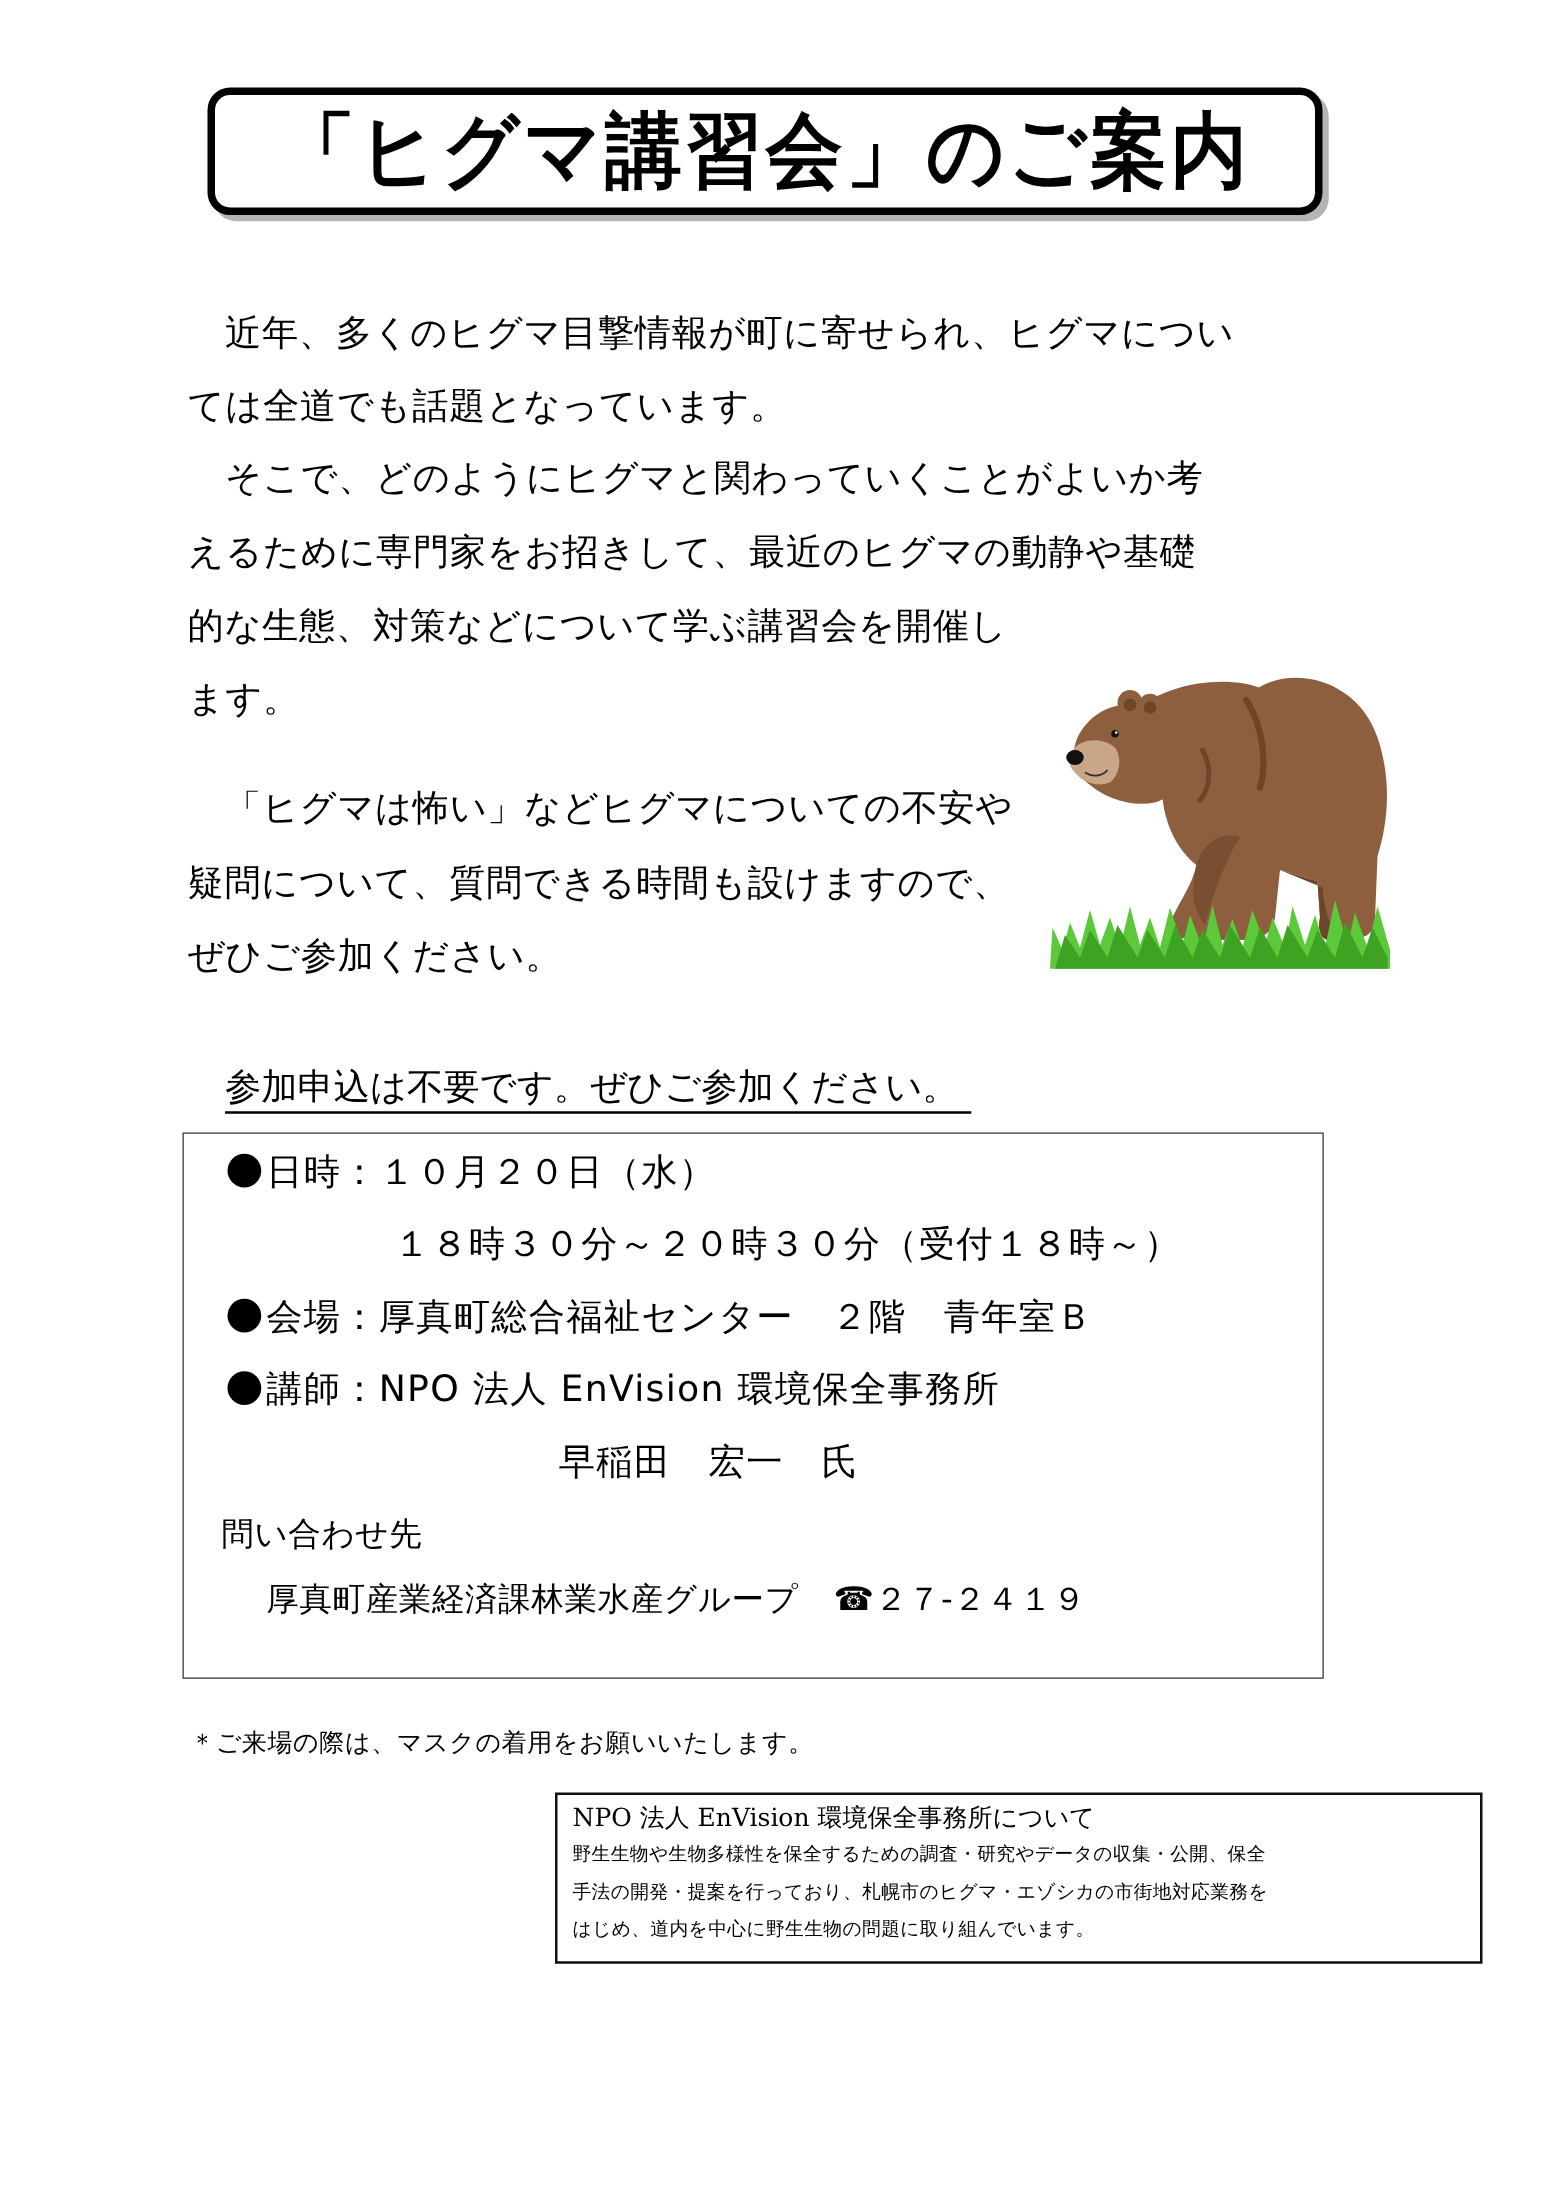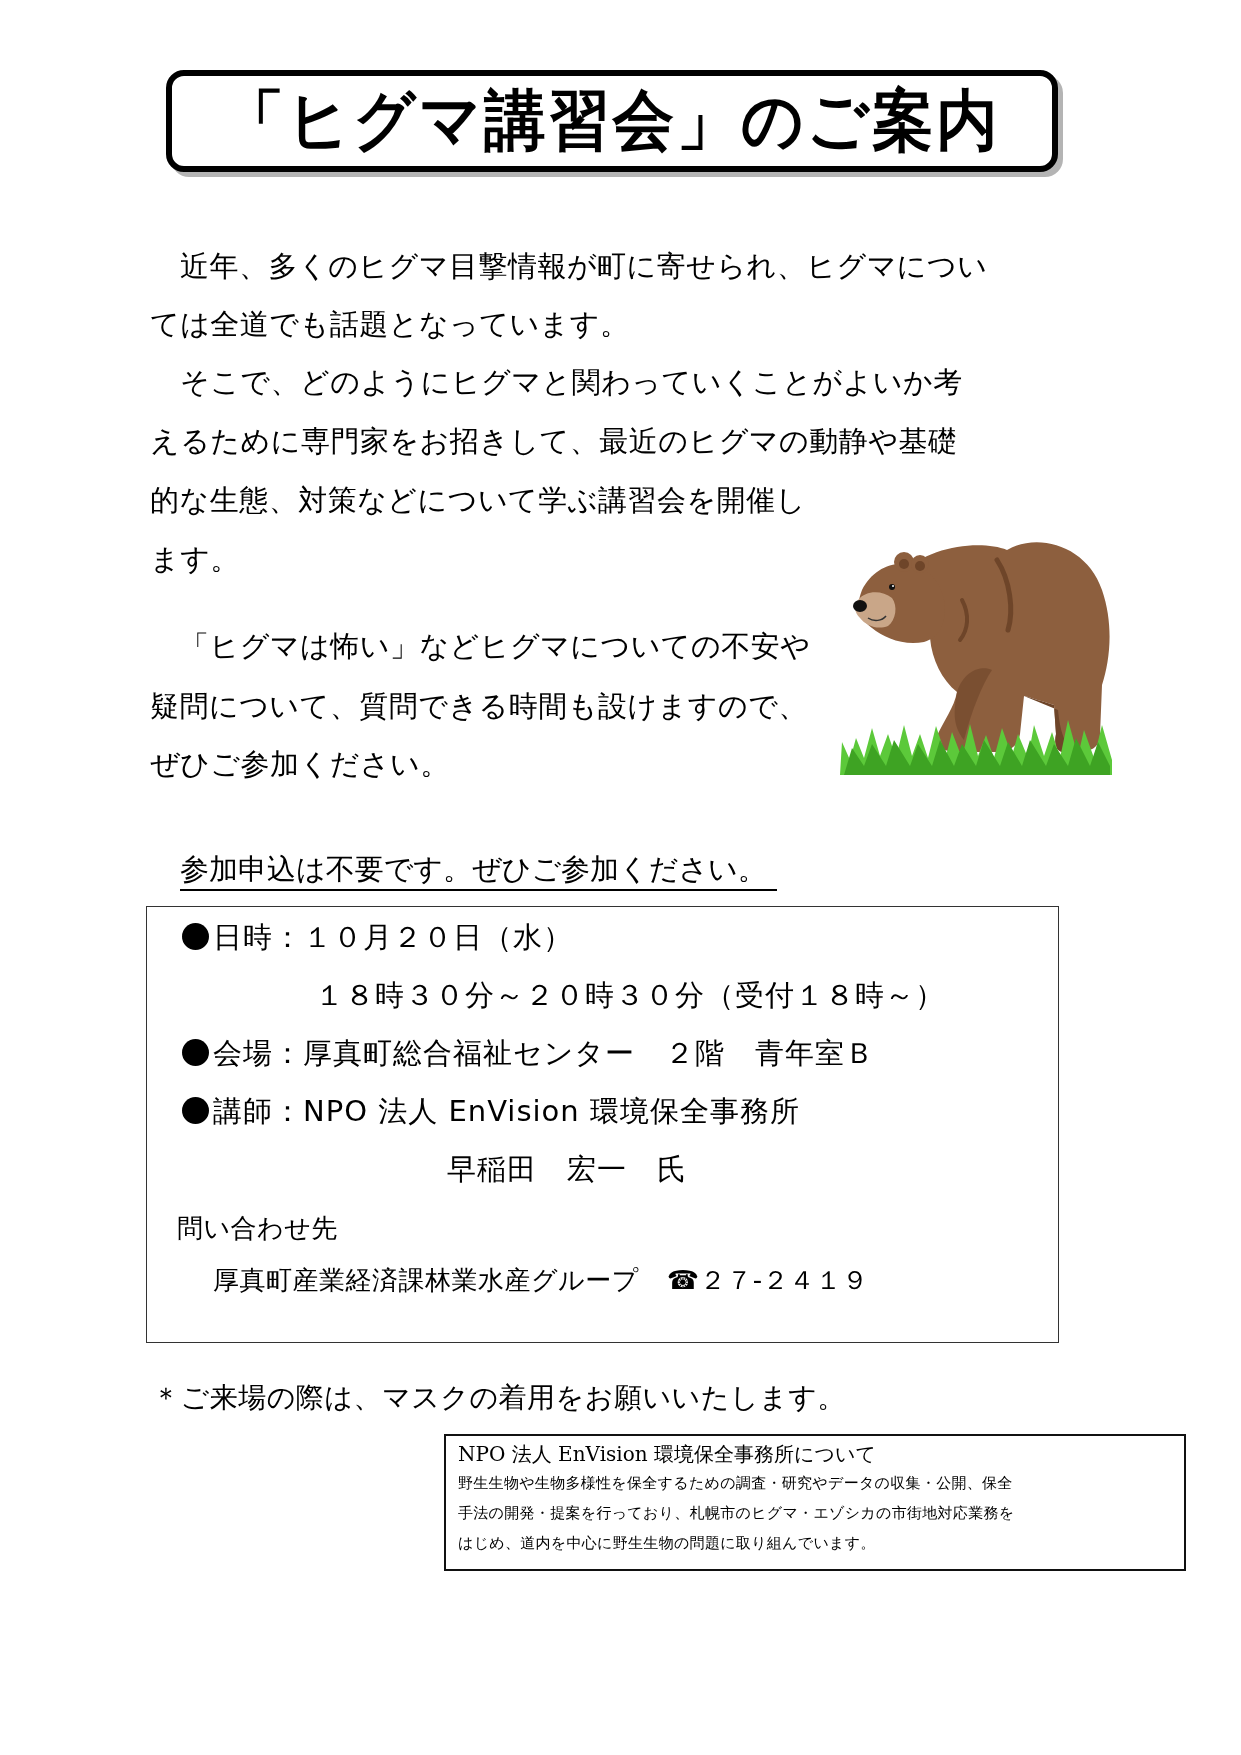--- a/index.html
+++ b/index.html
@@ -36,21 +36,21 @@
 
   
   .details-box {
     left: 146px; top: 906px; width: 913px; height: 437px;
     border: 1.5px solid #333; box-sizing: border-box; background: #fff;
   }
   .dline { position: absolute; font-size: 29px; white-space: nowrap; line-height: 1; letter-spacing: 1px; }
   .bullet { display: inline-block; width: 27px; height: 27px; border-radius: 50%; background: #000; vertical-align: -3px; margin-right: 4px; }
   .small { font-size: 26px; letter-spacing: 0.5px; }
 
-  .mask-note { left: 152px; top: 1384px; font-size: 28px; white-space: nowrap; line-height: 1; letter-spacing: 0.5px; }
+  .mask-note { left: 152px; top: 1384px; font-size: 20px; white-space: nowrap; line-height: 1; letter-spacing: 0.5px; }
 
   
   .npo-box {
     left: 444px; top: 1434px; width: 742px; height: 137px;
     border: 2px solid #111; box-sizing: border-box; background: #fff;
   }
   .npo-title { position: absolute; left: 12px; top: 8px; font-family: "DejaVu Serif", "Liberation Serif", serif; font-size: 20px; white-space: nowrap; line-height: 1; }
   .npo-body { position: absolute; left: 12px; font-size: 15px; white-space: nowrap; line-height: 1; letter-spacing: 0.3px; }
 </style>
 </head>

